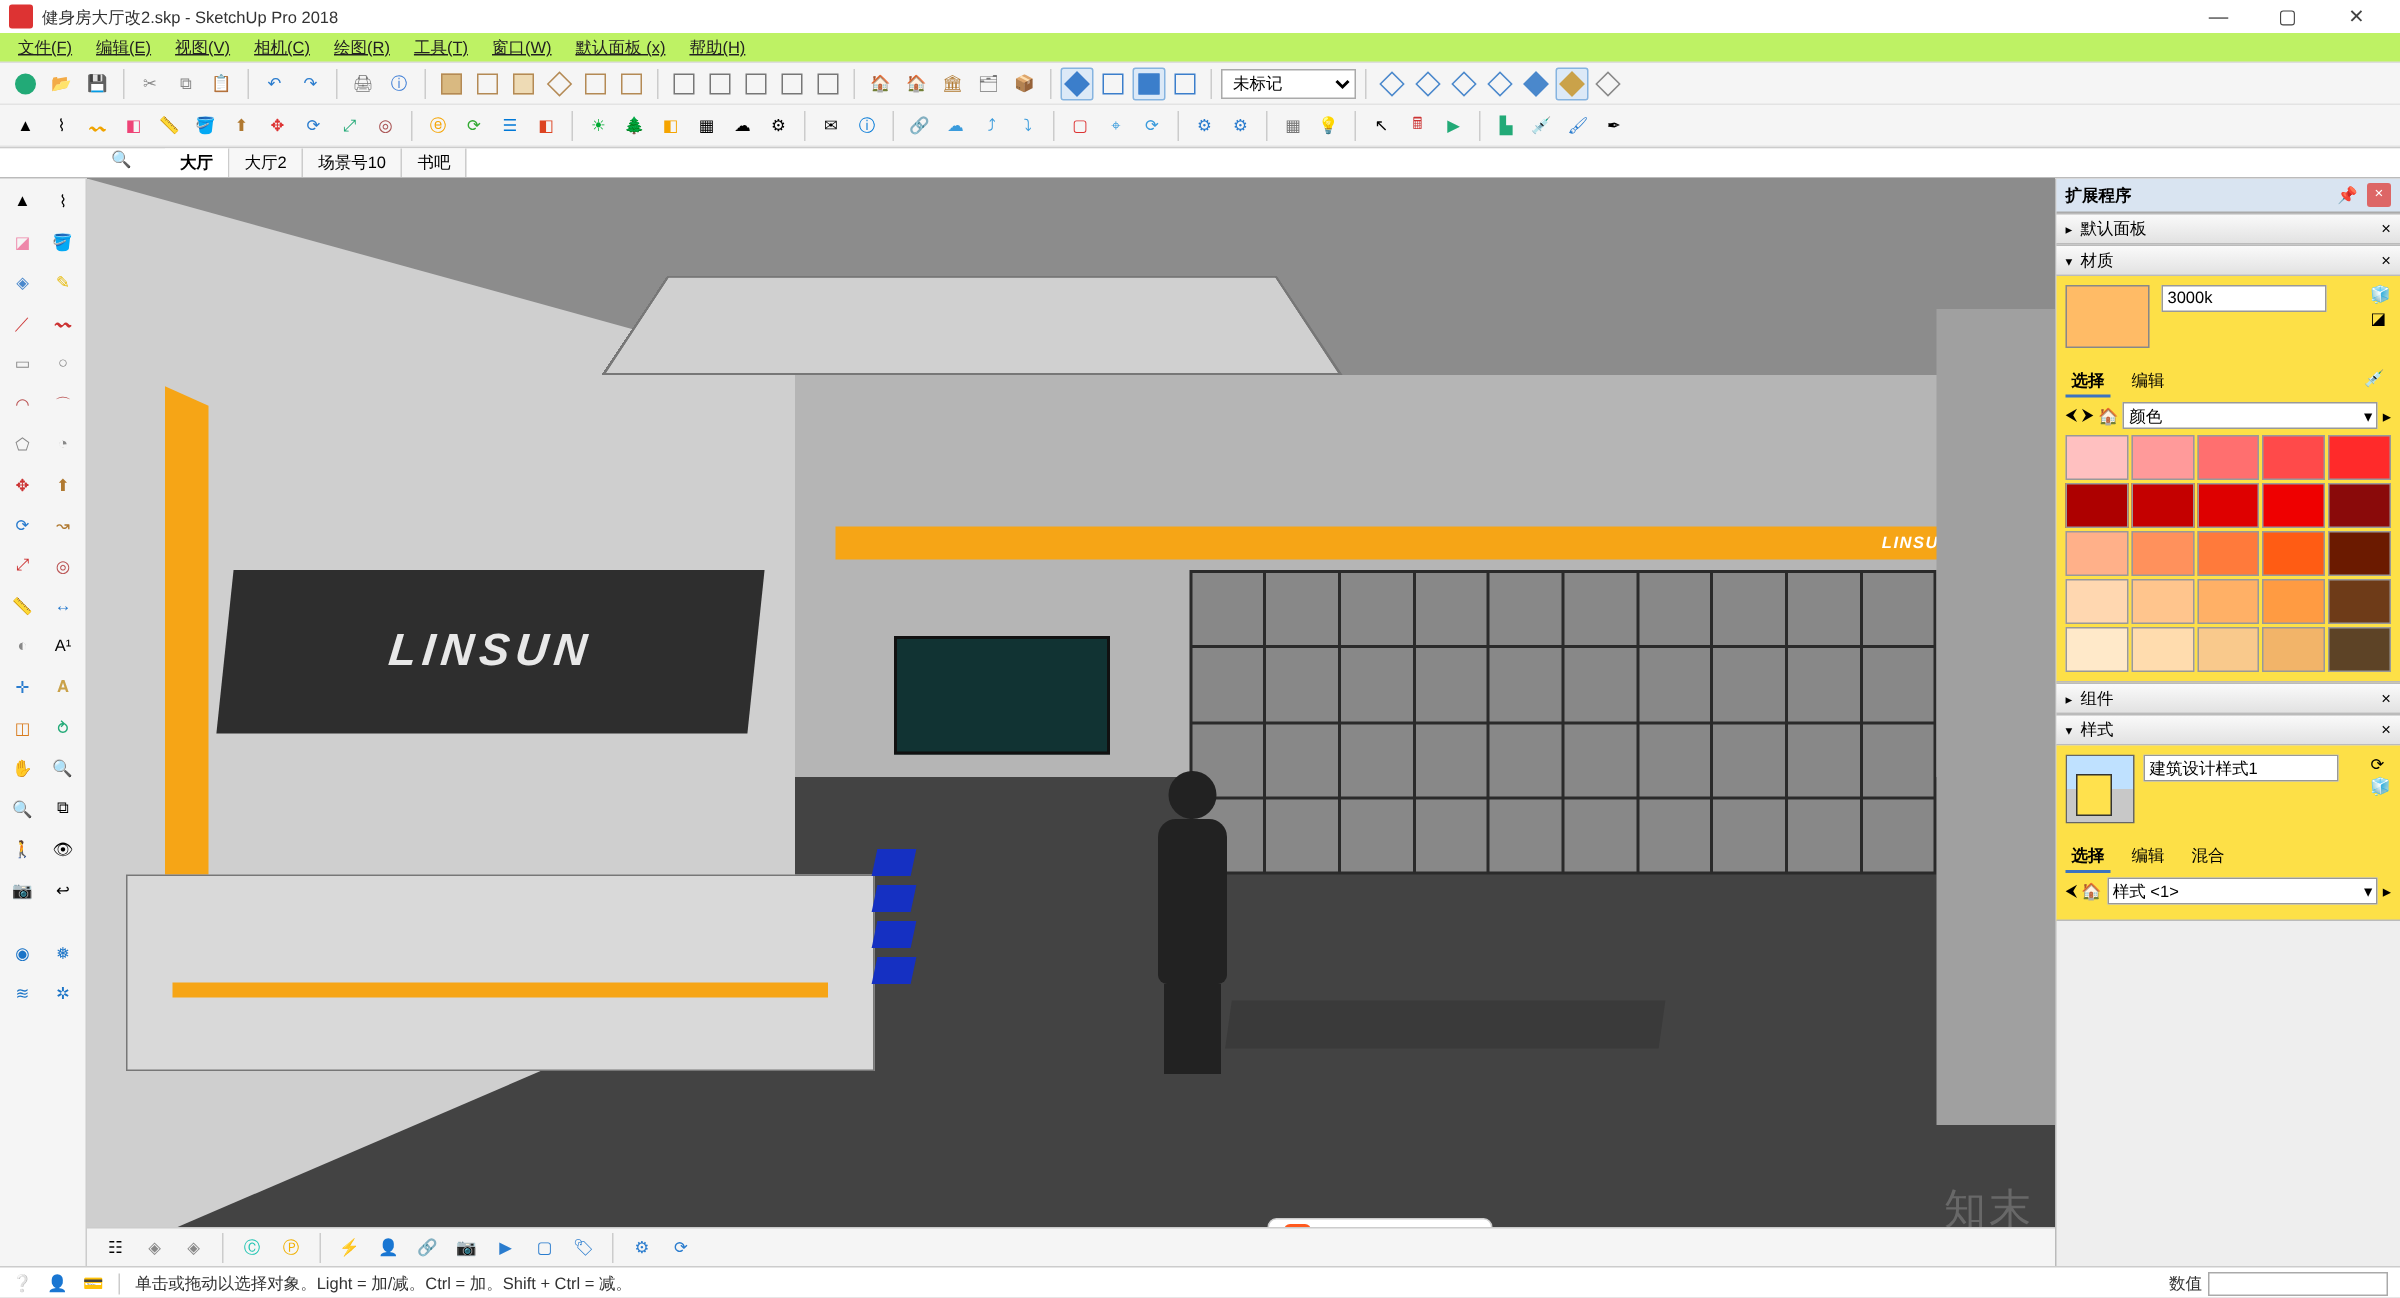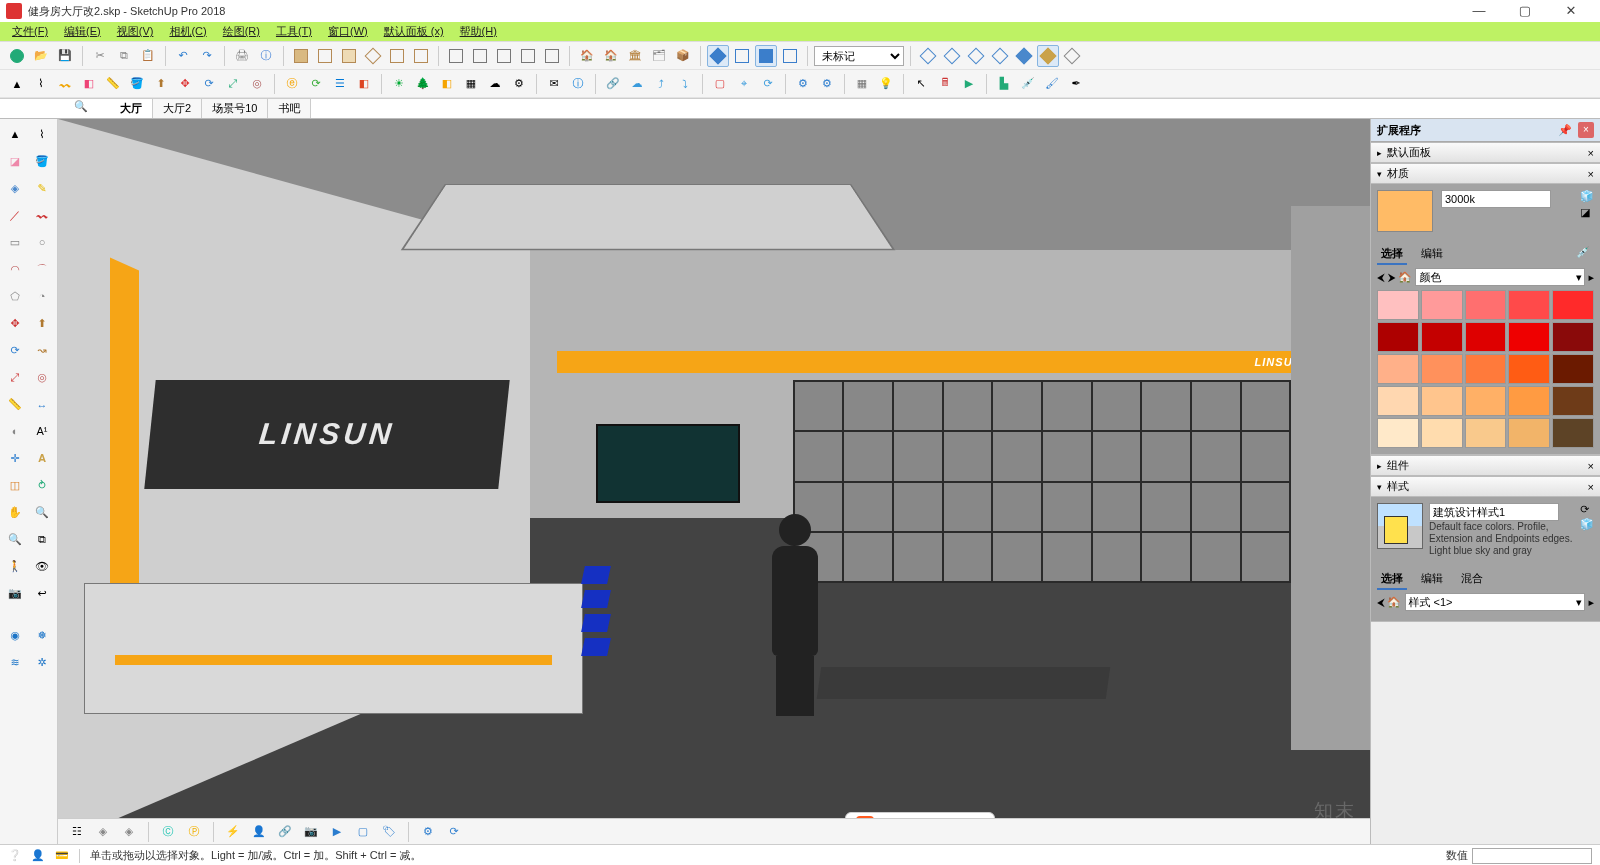--- a/index.html
+++ b/index.html
@@ -35,21 +35,21 @@
 .viewport .sky { position:absolute; inset:0; background:#6d6d6d; }
 
 
 .tray { width:230px; background:#eee; border-left:1px solid #bbb; display:flex; flex-direction:column; font-size:11px;}
 .tray-title { background:#d9e4f1; padding:3px 6px; display:flex; align-items:center; border-bottom:1px solid #aaa; }
 .tray-title .tx { flex:1; font-weight:bold; }
 .tray-x { width:16px; height:16px; background:#d66; color:#fff; text-align:center; line-height:16px; font-size:10px; border-radius:2px;}
 .panel-head { background:linear-gradient(#fafafa,#e2e2e2); border:1px solid #bbb; border-left:none; border-right:none; padding:2px 6px; display:flex; align-items:center; }
 .panel-head .arrow { width:10px; font-size:9px;}
 .panel-head .nm { flex:1; }
-.panel-body { background:#a3a3a3; border-bottom:1px solid #bbb; padding:6px; }
+.panel-body { background:#fde047; border-bottom:1px solid #bbb; padding:6px; }
 .swatch-big { width:56px; height:42px; background:#ffbb66; border:1px solid #888;}
 .matname { height:18px; border:1px solid #999; width:110px; padding:0 3px;}
 .tabs2 { display:flex; gap:10px; margin:12px 0 3px; }
 .tabs2 span { padding:2px 4px; }
 .tabs2 .act { border-bottom:2px solid #3b74c1; font-weight:bold;}
 .navrow { display:flex; align-items:center; gap:3px; margin-bottom:4px;}
 .navrow .dd { flex:1; height:18px; border:1px solid #999; background:#fff; padding:0 3px; display:flex; align-items:center;}
 .color-grid { display:grid; grid-template-columns:repeat(5,1fr); gap:2px;}
 .color-grid div { height:30px; border:1px solid #999;}
 .style-thumb { width:46px; height:46px; border:1px solid #666; background:linear-gradient(#bfe1ff 50%,#c8c8c8 50%); position:relative; float:left; margin-right:6px;}
@@ -86,21 +86,21 @@
 .vp-figure .head{width:32px;height:32px;border-radius:50%;background:#222;margin:0 auto;}
 .vp-figure .body{width:46px;height:110px;background:#222;margin:0 auto;border-radius:12px 12px 6px 6px;}
 .vp-figure .legs{width:38px;height:60px;background:#222;margin:0 auto;}
 .vp-bench{position:absolute;left:58%;bottom:20%;width:22%;height:32px;background:#3a3a3a;transform:skewX(-8deg);}
 .vp-skylight{position:absolute;left:28%;top:6%;width:34%;height:14%;border:2px solid #777;background:#d0d0d0;transform:perspective(400px) rotateX(50deg);}
 .vp-accent{position:absolute;left:4%;top:20%;width:2.2%;height:50%;background:#f6a516;transform:skewY(24deg);}
 .vp-blue{position:absolute;left:40%;bottom:26%;width:30px;height:90px;}
 .vp-blue i{display:block;width:26px;height:18px;background:#1530c2;margin-bottom:6px;transform:skewX(-12deg);}
 
 .watermark{position:absolute;right:14px;bottom:8px;text-align:right;color:rgba(120,120,120,.7);font-size:18px;line-height:1.2;}
-.watermark .big{font-size:19px;letter-spacing:2px;}
+.watermark .big{font-size:28px;letter-spacing:2px;}
 .ime-pill{position:absolute;left:60%;bottom:6px;background:#fff;border:1px solid #ccc;border-radius:6px;height:26px;display:flex;align-items:center;gap:8px;padding:0 10px;color:#555;}
 .ime-pill .s{width:18px;height:18px;border-radius:4px;background:#ff5a1f;color:#fff;font-weight:bold;text-align:center;line-height:18px;font-size:12px;}
 
 
 .vp-bottombar{position:absolute;left:0;right:0;bottom:0;height:26px;background:#f5f5f5;border-top:1px solid #ccc;display:flex;align-items:center;gap:4px;padding:0 8px;}
 </style>
 </head>
 <body>
 
 <div class="titlebar">
@@ -519,21 +519,20 @@
     </div>
     <div class="panel-body">
       <div style="overflow:hidden;">
         <div class="style-thumb"></div>
         <div>
           <input class="matname" style="width: 130px;" value="建筑设计样式1">
           <div style="float:right;display:flex;flex-direction:column;gap:2px;margin-left:4px;">
             <span>⟳</span>
             <span>🧊</span>
           </div>
-          <div class="style-desc">Default face colors. Profile, Extension and Endpoints edges. Light blue sky and gray</div>
         </div>
       </div>
       <div class="tabs2">
         <span class="act">选择</span>
         <span>编辑</span>
         <span>混合</span>
       </div>
       <div class="navrow">
         <span>⮜</span>
         <span>🏠</span>

